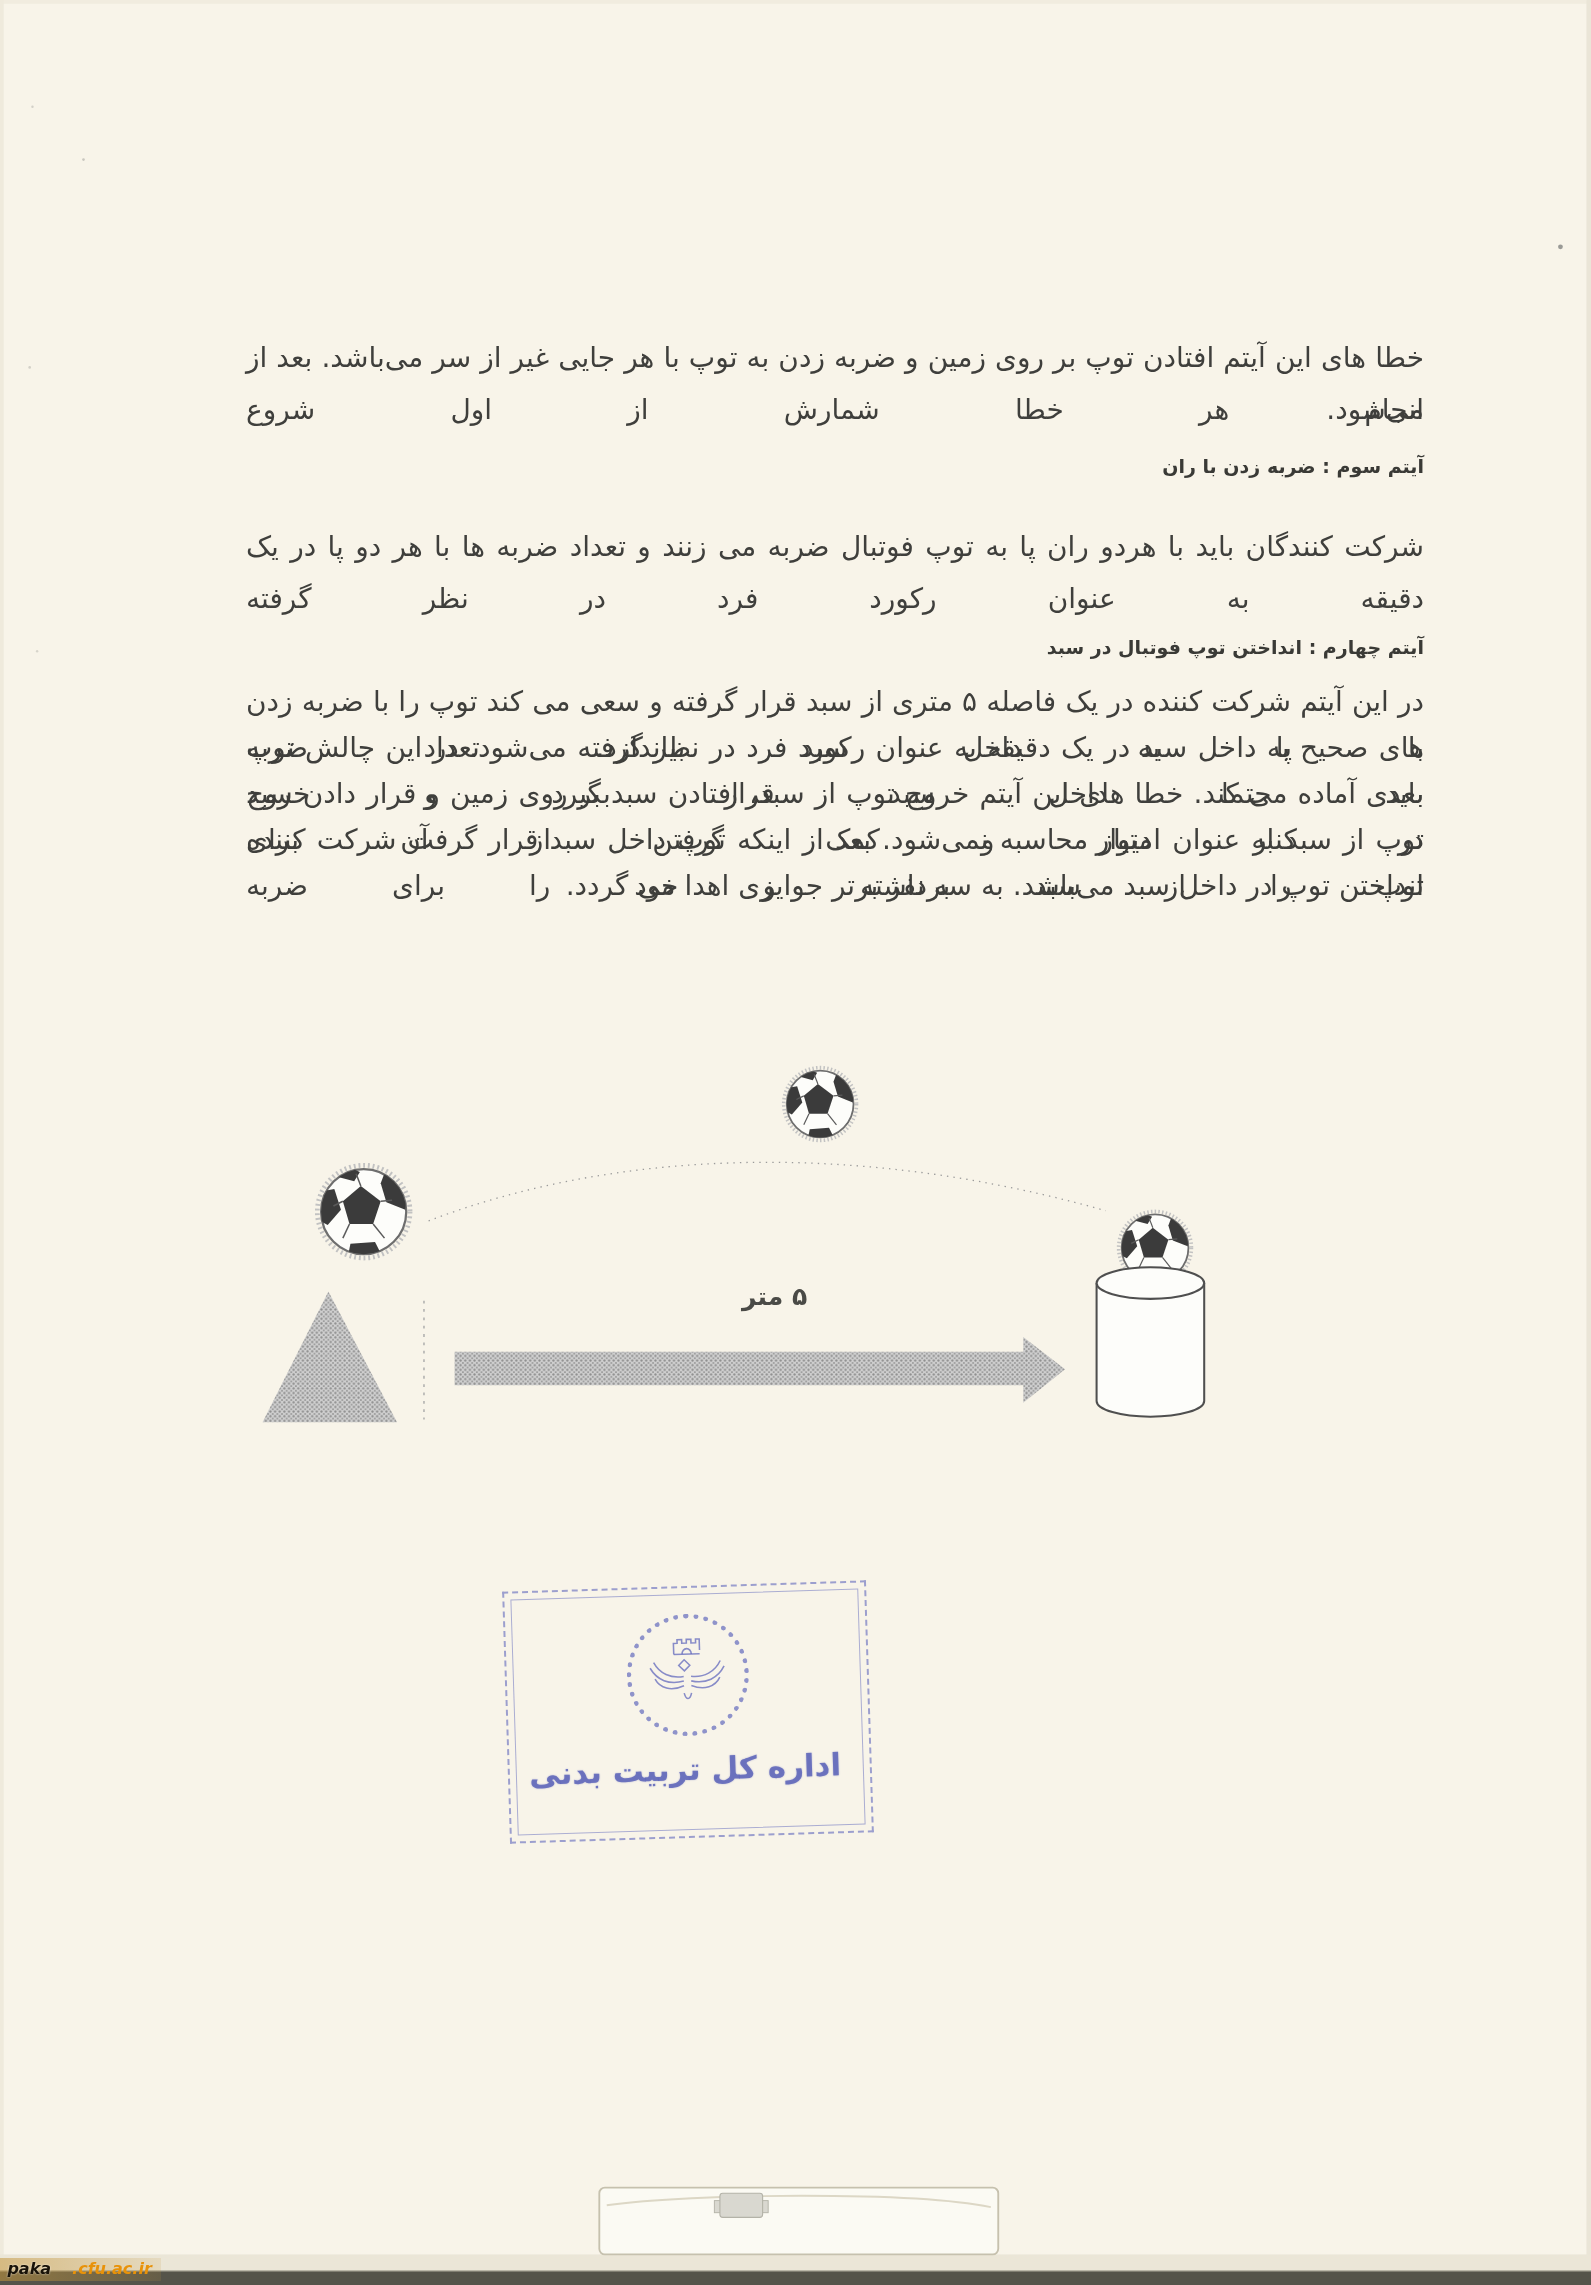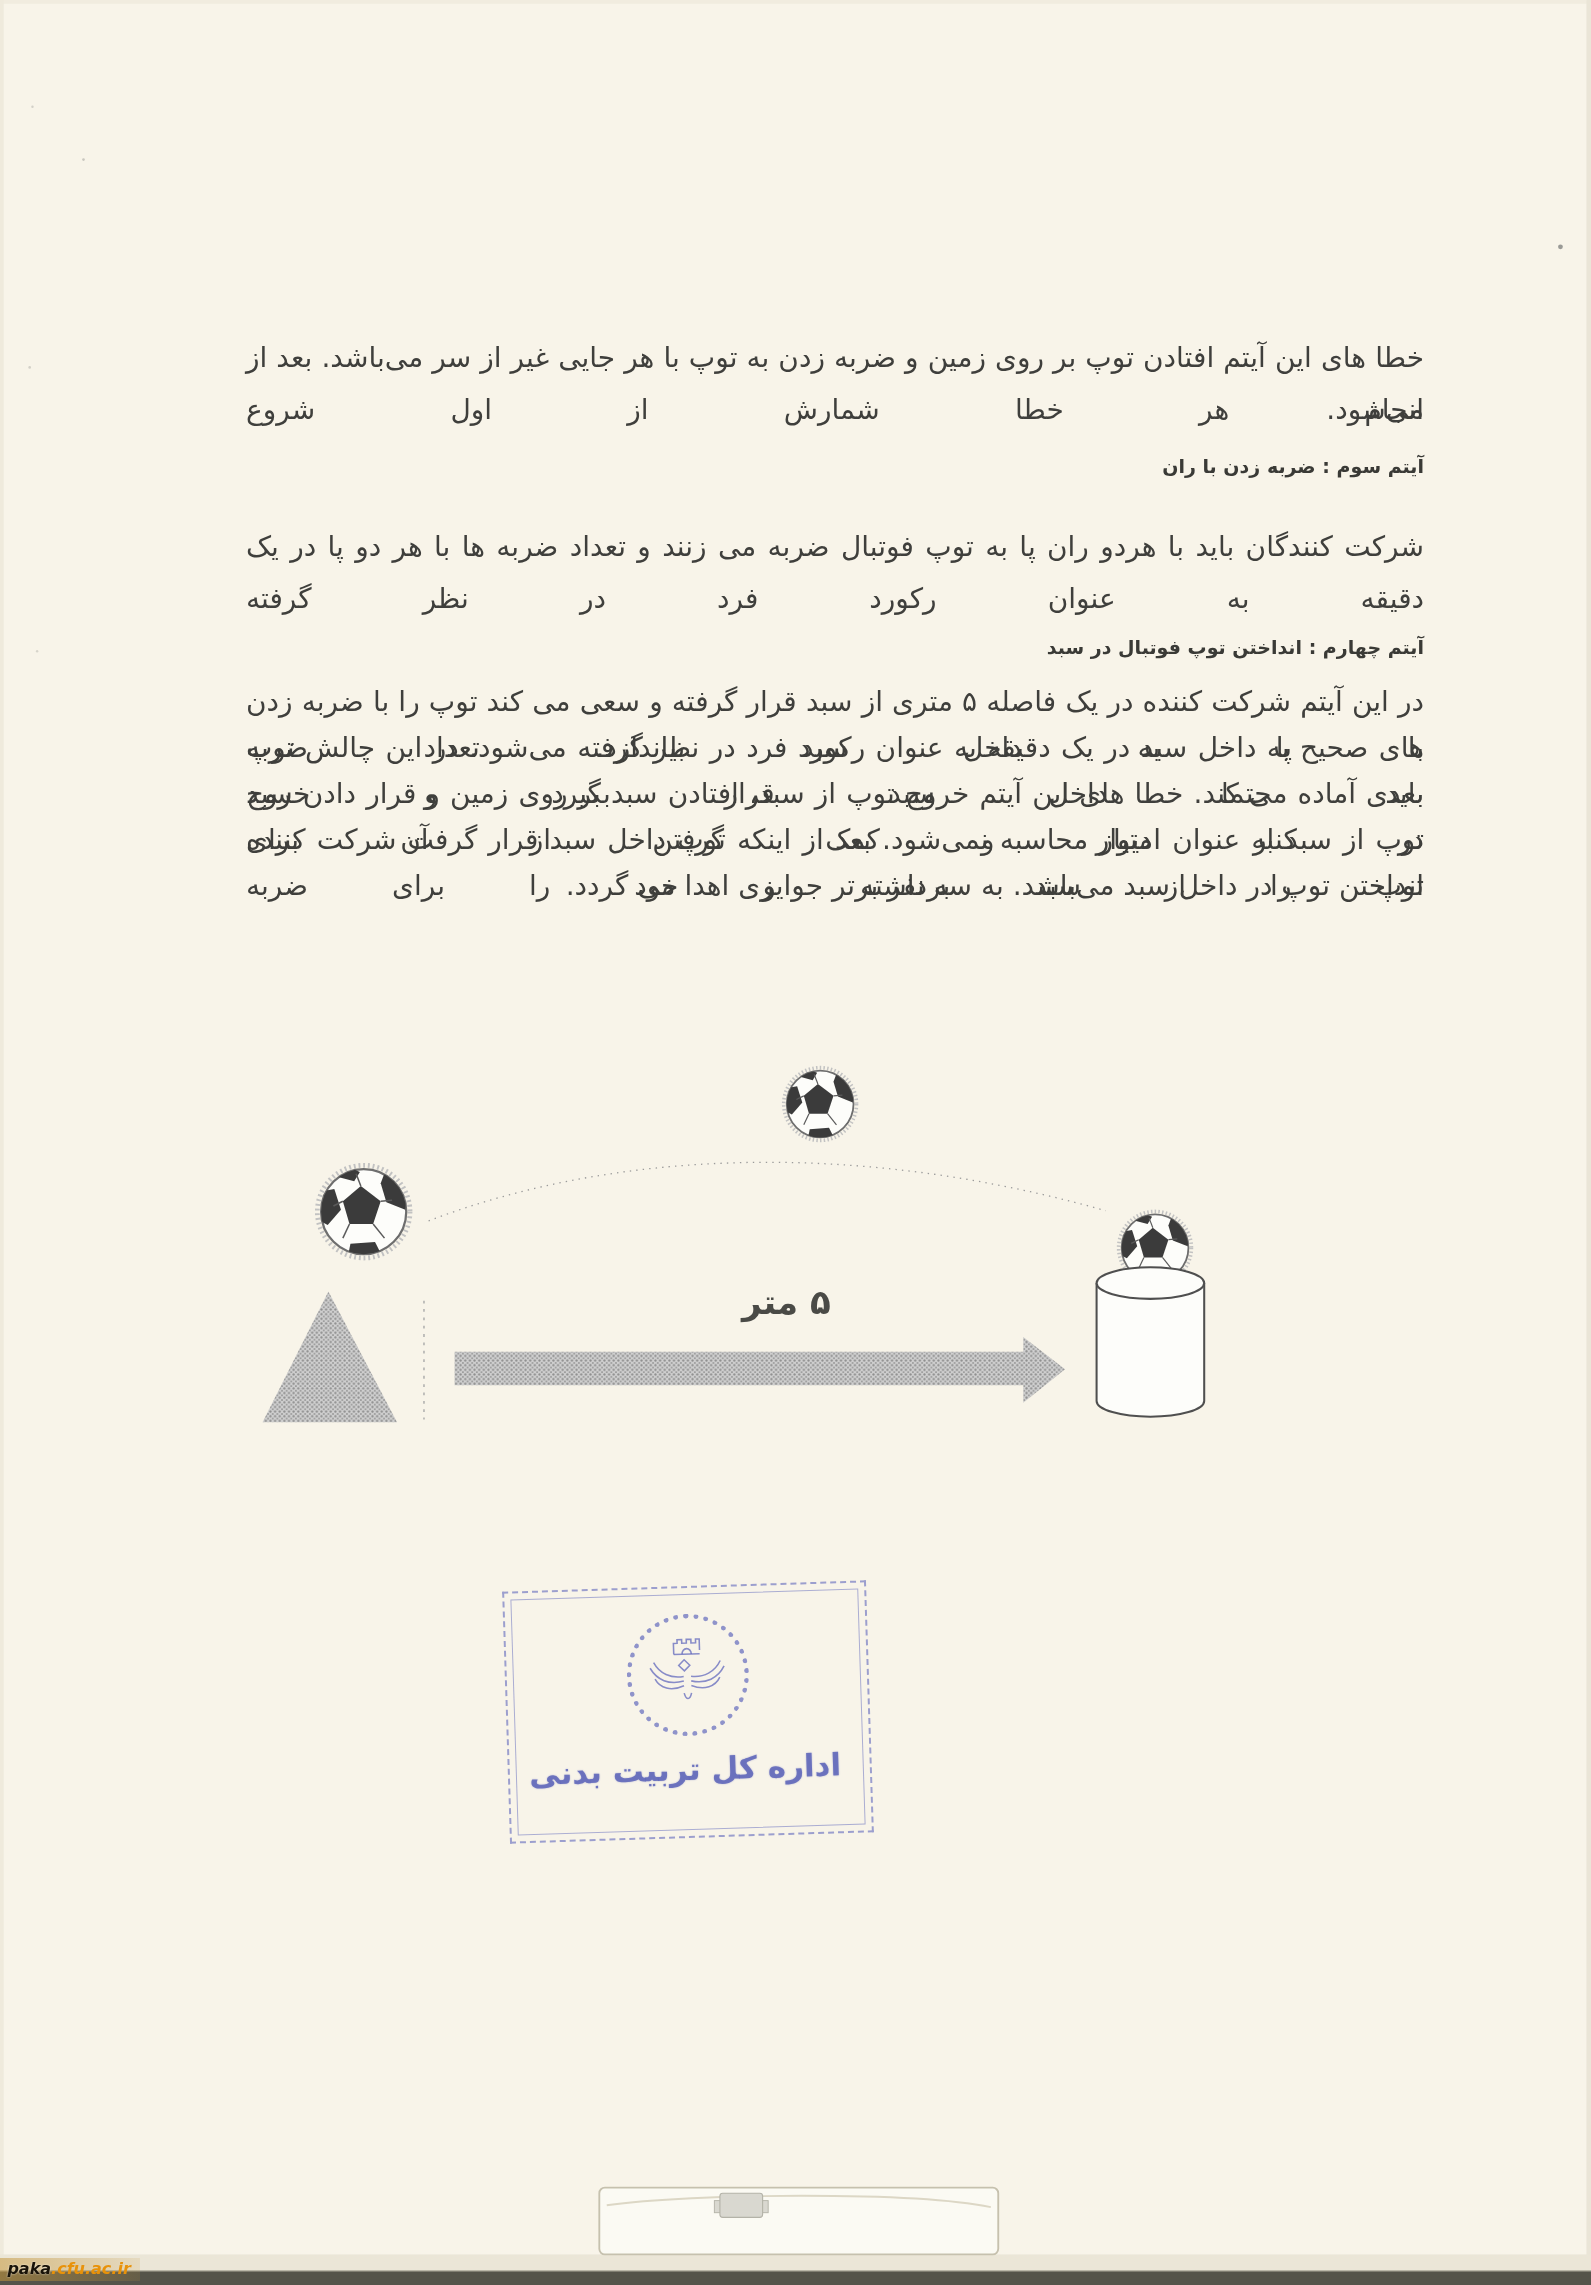--- a/index.html
+++ b/index.html
@@ -38,21 +38,21 @@
     direction:rtl;text-align:right;
     font-size:19px;font-weight:bold;
     color:#3a3a36;
     letter-spacing:0.5px;
   }
   
   .dist-label{
     position:absolute;
     left:742px;top:1282px;width:111px;
     direction:rtl;text-align:left;
-    font-size:34px;font-weight:bold;color:#4a4a46;
+    font-size:25px;font-weight:bold;color:#4a4a46;
   }
   
   .stamp{
     position:absolute;
     left:506px;top:1586px;
     width:364px;height:252px;
     transform:rotate(-1.8deg);
     opacity:.92;
   }
   .stamp-border-outer{
@@ -85,21 +85,21 @@
   .watermark{
     position:absolute;
     left:0;top:2258px;
     padding:0.9px 9.3px 2.8px 7.4px;
     background:linear-gradient(90deg,rgba(196,150,60,.55),rgba(196,150,60,.15));
     font-style:italic;font-weight:bold;
     font-size:16px;
     white-space:nowrap;
   }
   .watermark .wm-bold{color:#181207;text-shadow:0 0 1.9px rgba(255,255,255,.8);}
-  .watermark .wm-rest{color:#e8920a;}
+  .watermark .wm-rest{color:#e8920a;margin-left:21px;}
   svg.bg{position:absolute;left:0;top:0;}
 </style>
 </head>
 <body>
 
 <div id="page">
 
   <svg class="bg" width="1592" height="2286" viewBox="0 0 1716 2464">
     <defs>
       <pattern id="ht" width="5" height="5" patternUnits="userSpaceOnUse">

